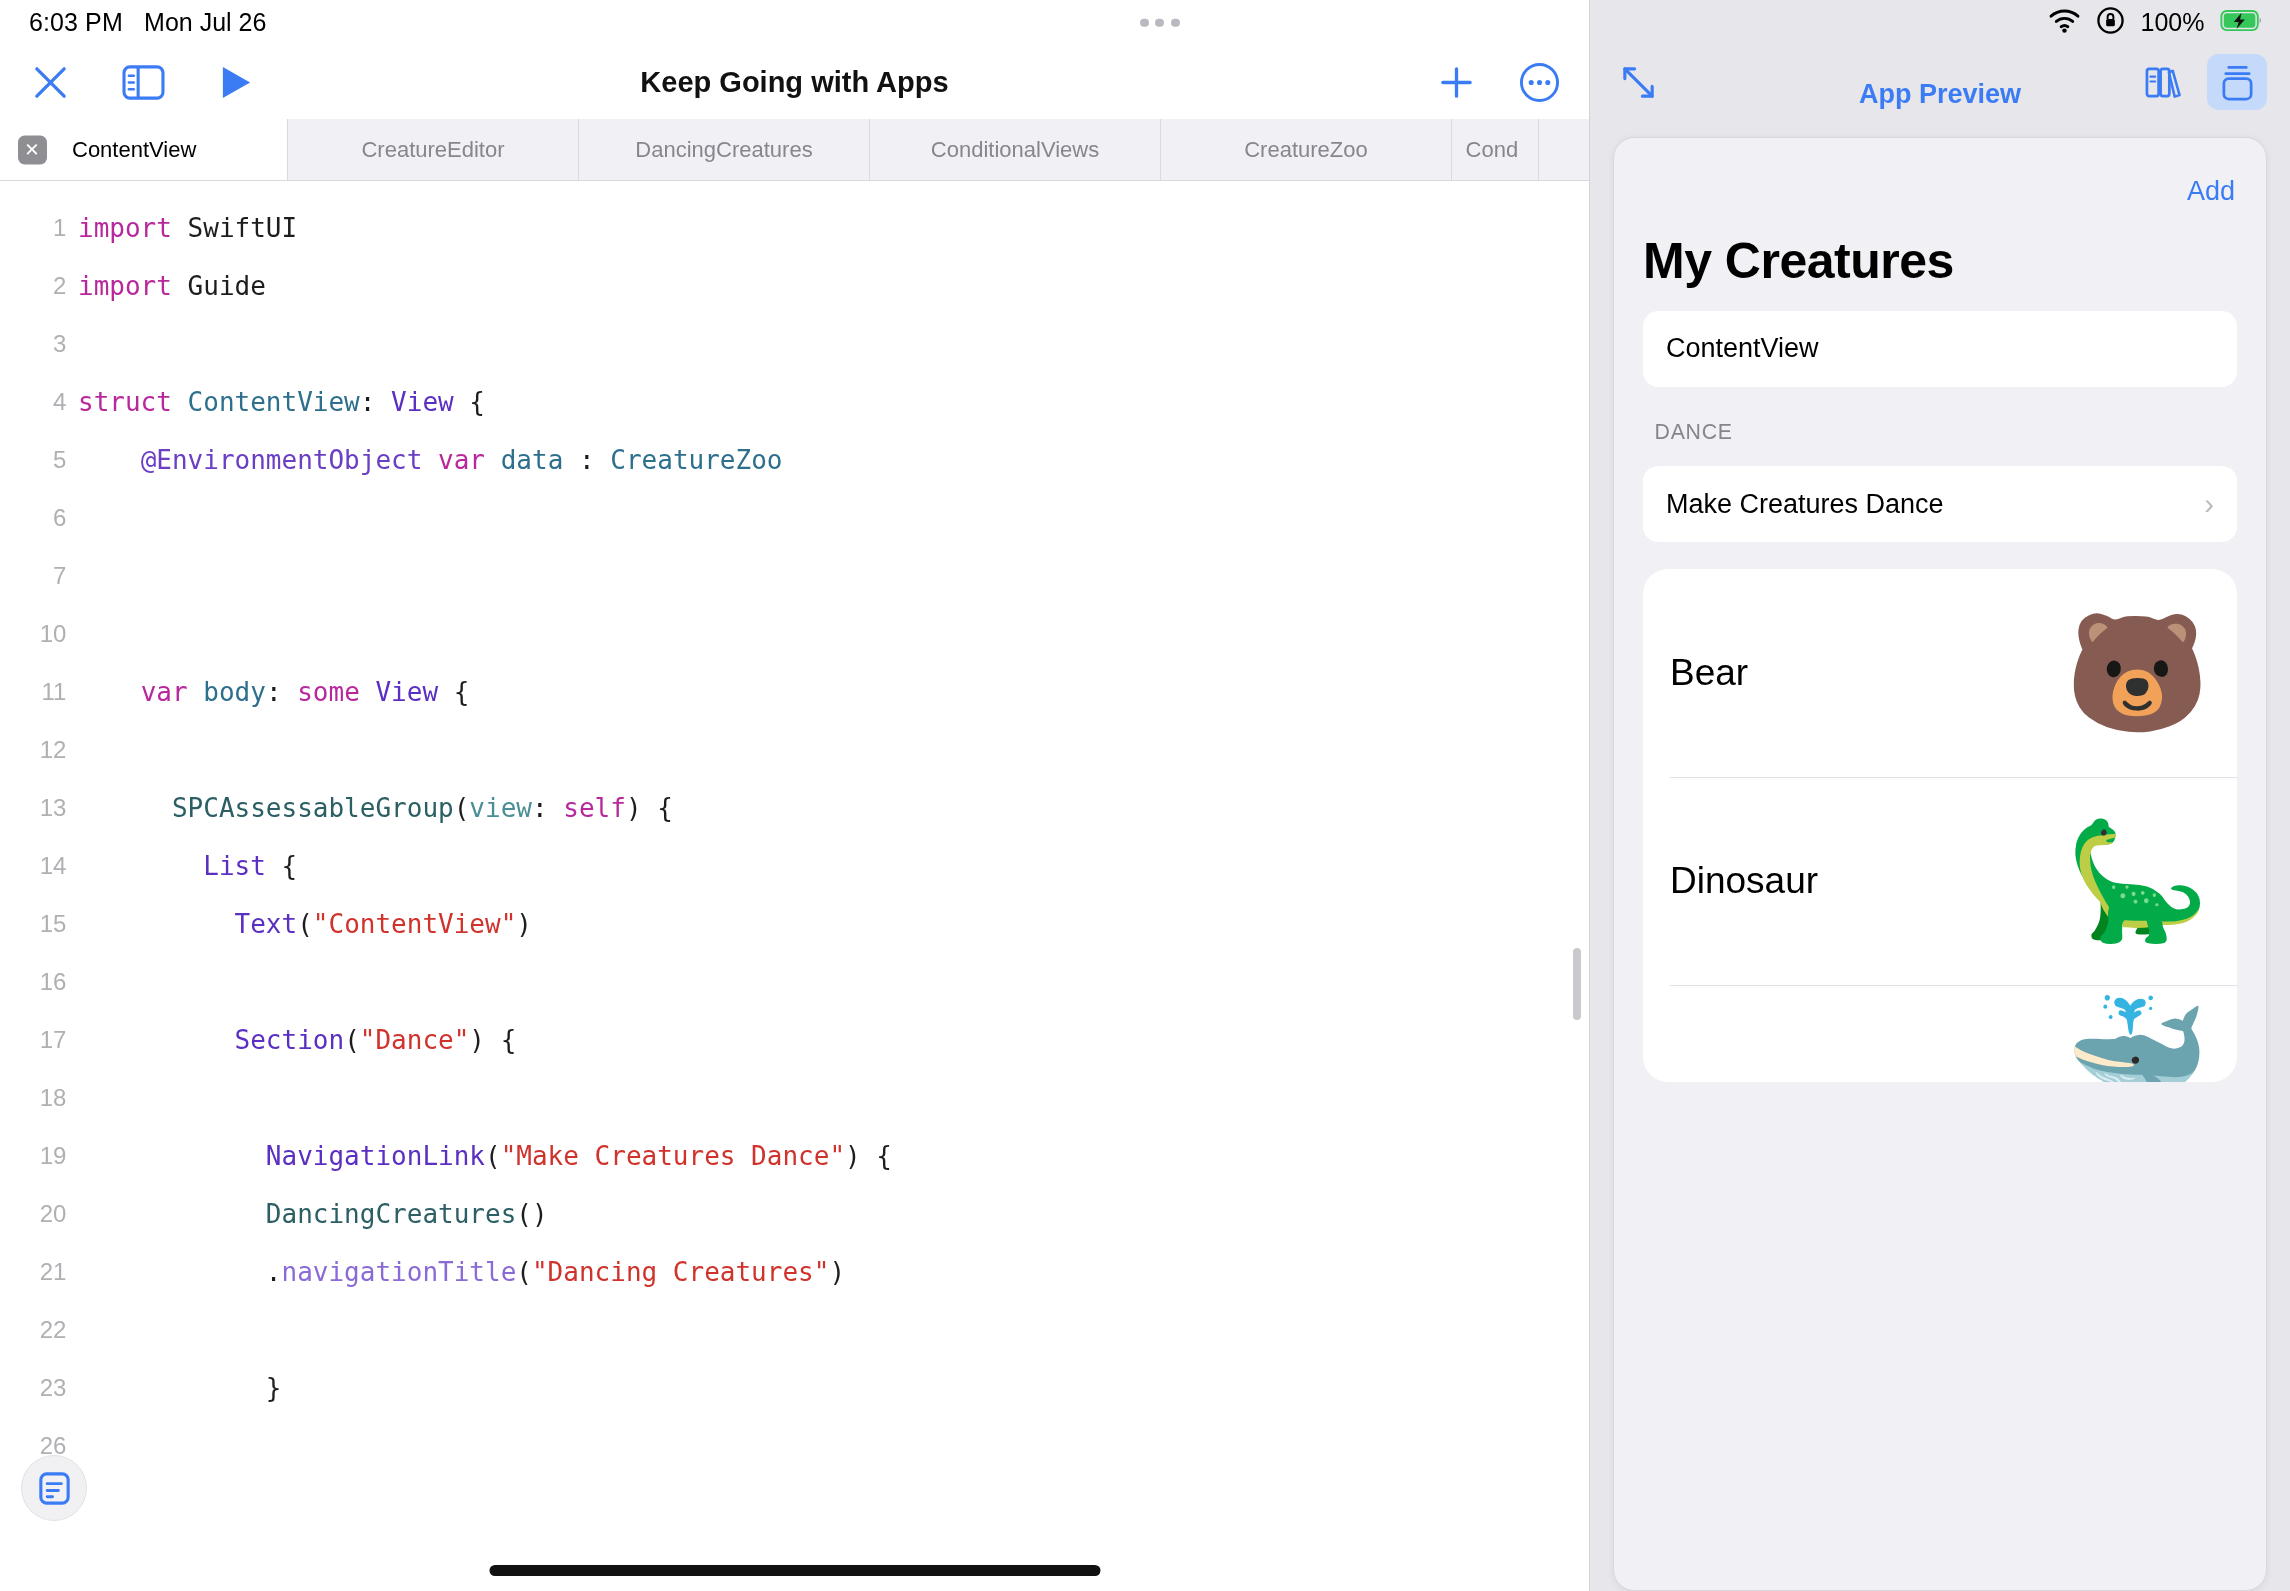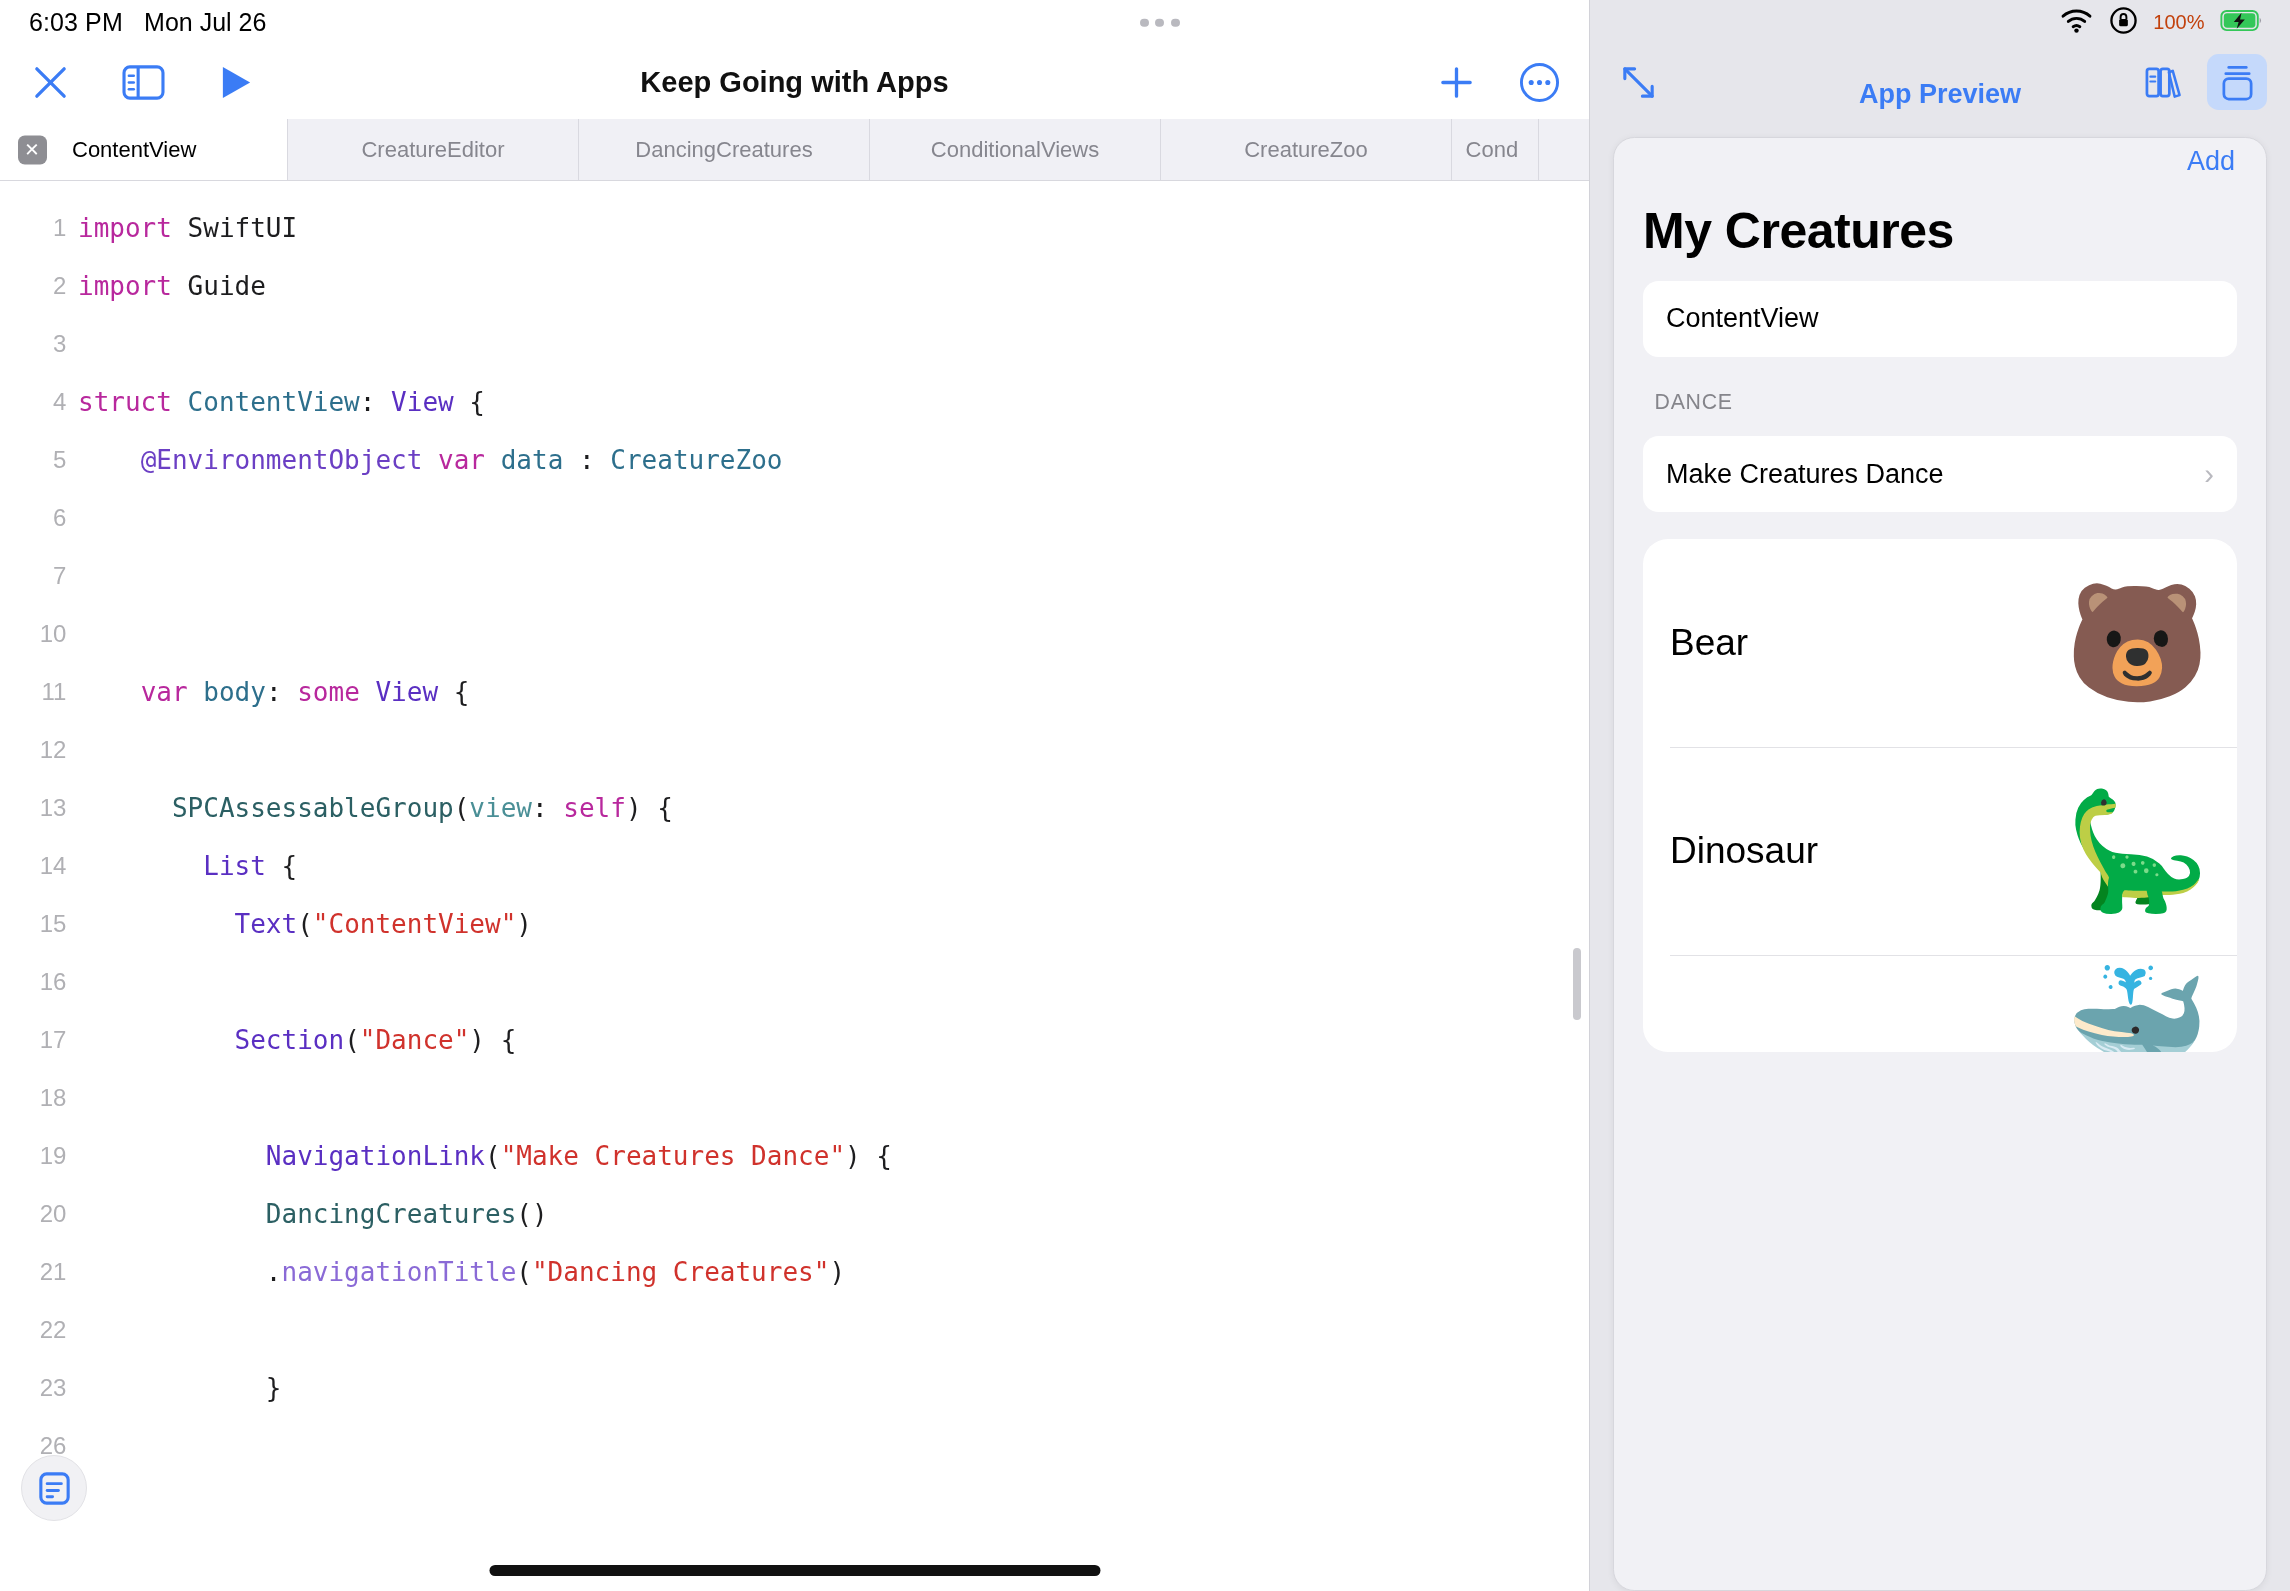--- a/index.html
+++ b/index.html
@@ -146,21 +146,21 @@
     background: #e6e6eb;
     position: relative;
     display: flex; flex-direction: column;
     border-left: 1px solid #d2d2d8;
   }
   .pv-status {
     height: 45px; flex: 0 0 45px;
     display: flex; align-items: center; justify-content: flex-end;
     padding-right: 27px; gap: 15.5px;
   }
-  .pv-status .pct { font-size: 20px; color: #c2410c; }
+  .pv-status .pct { font-size: 25px; color: #000000; }
 
   .pv-toolbar {
     height: 74px; flex: 0 0 74px;
     display: flex; align-items: center; position: relative;
     padding: 0 23px;
   }
   .pv-title {
     position: absolute; left: 0; right: 0; text-align: center;
     font-size: 27px; font-weight: bold; color: #3b7cf5;
     pointer-events: none;
@@ -173,21 +173,21 @@
   .pv-device {
     margin: 17.5px 23px 0 23px;
     background: #f1f1f5;
     border: 1px solid #d7d7dd;
     border-radius: 21.3px;
     flex: 1 1 auto;
     overflow: hidden;
     position: relative;
     box-shadow: 0 1.9px 7.8px rgba(0,0,0,.06);
   }
-  .pv-inner { padding: 8px 29px 0 29px; height: 100%; overflow: hidden; }
+  .pv-inner { padding: 38px 29px 0 29px; height: 100%; overflow: hidden; }
   .pv-add {
     text-align: right; color: #3b7cf5; font-size: 27px;
     cursor: pointer; padding-right: 1.9px;
   }
   .pv-heading {
     font-size: 50px; font-weight: bold; color: #000;
     margin-top: 25px; letter-spacing: -0.5px;
   }
   .pv-card {
     background: #fff; border-radius: 15.5px; margin-top: 21.3px;

